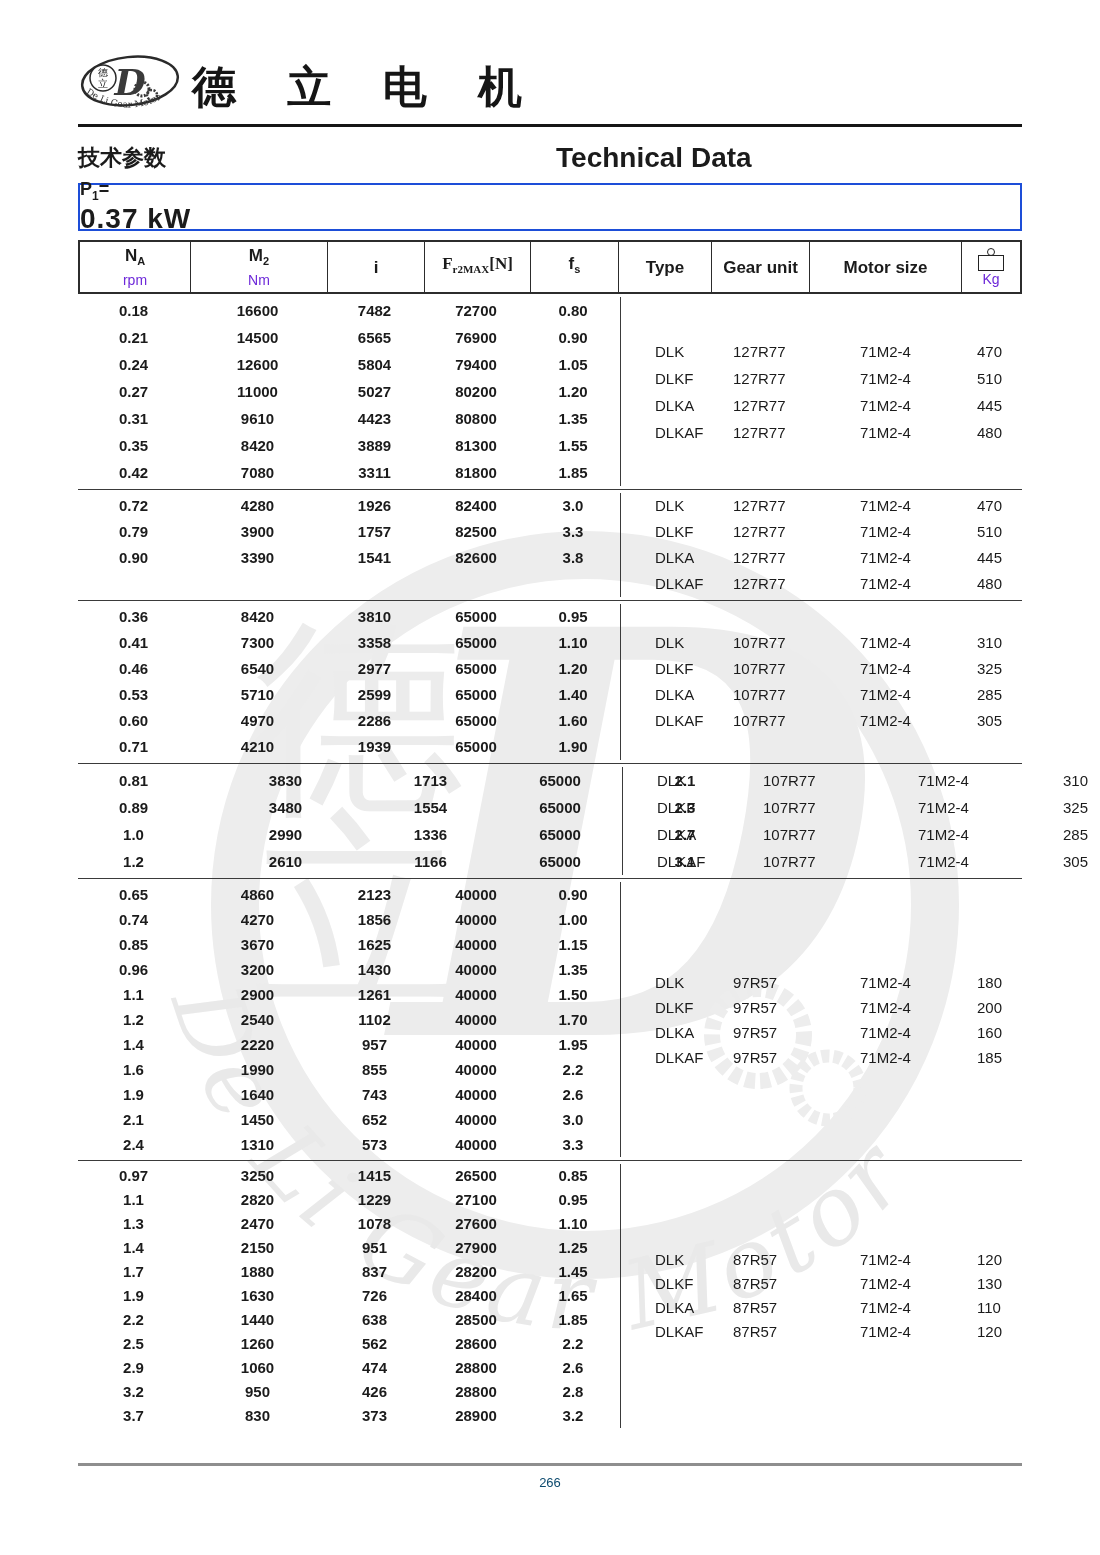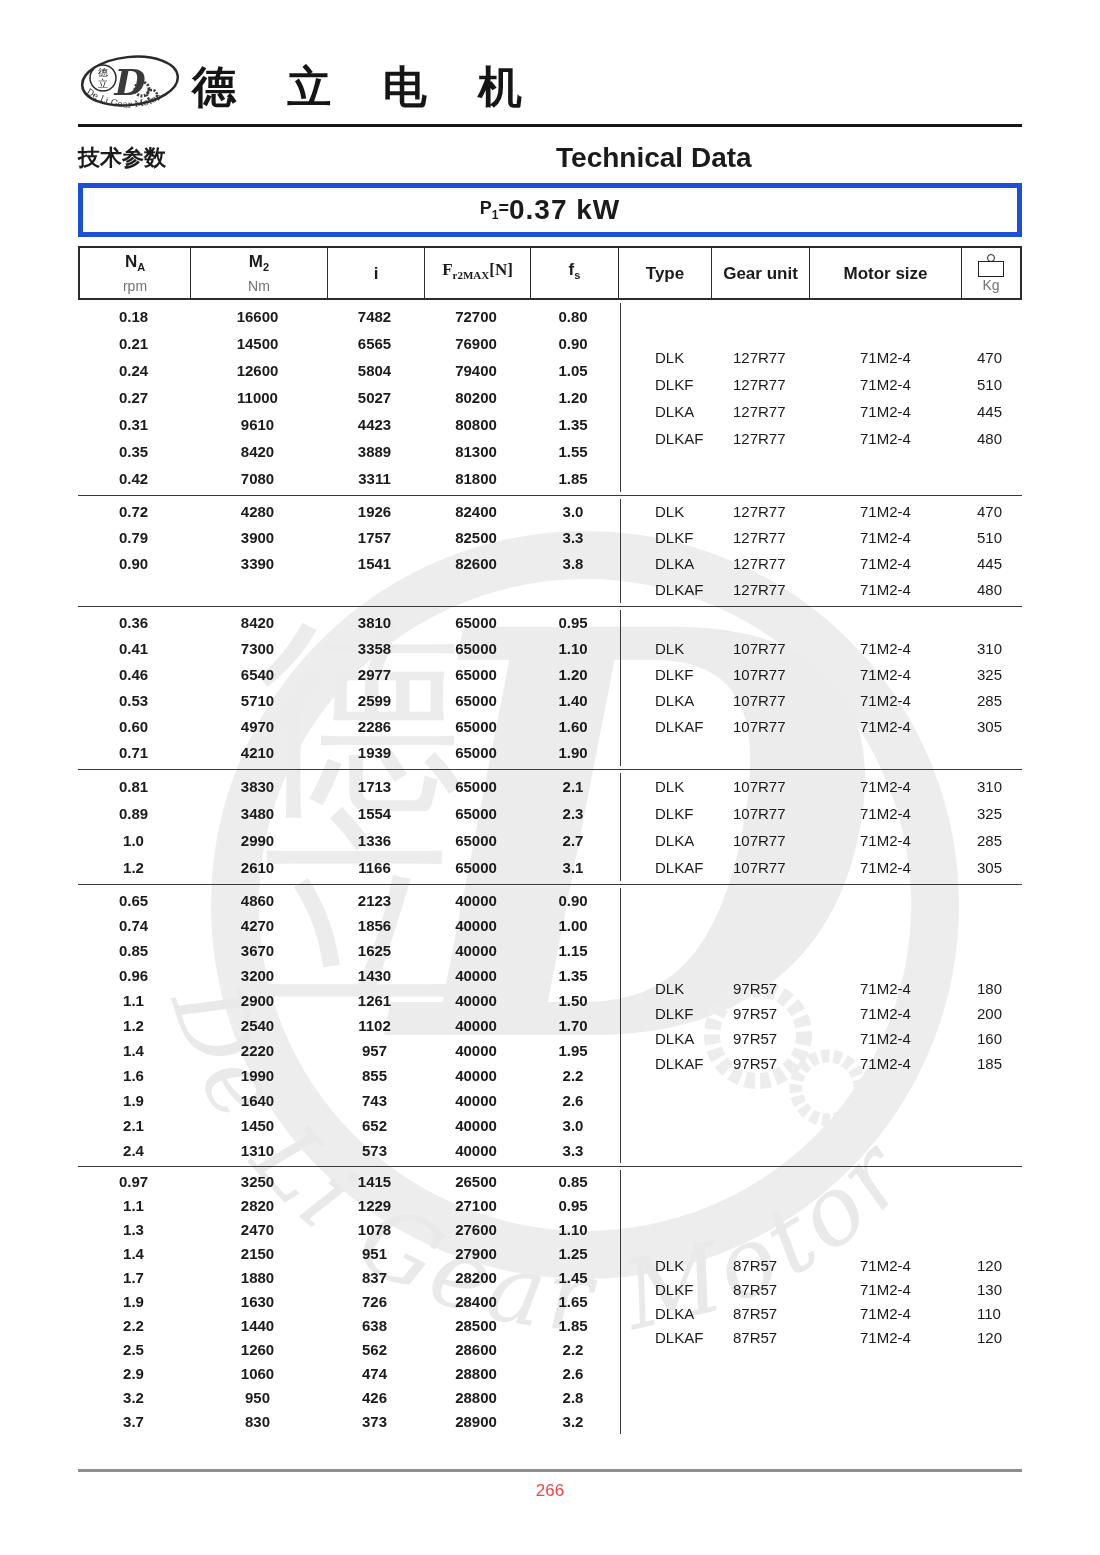--- a/index.html
+++ b/index.html
@@ -24,67 +24,67 @@
   
   .section-row{position:relative;margin:16px 78px 0 78px;height:30px;}
   .section-title-cn{font-size:22px;font-weight:bold;line-height:30px;}
   .section-title-en{
     position:absolute;left:61%;top:0;transform:translateX(-50%);
     font-size:28px;font-weight:bold;line-height:30px;
   }
 
   
   .power-box{
-    margin:10px 78px 0 78px;height:44px;border:5px solid #1d4ed8;
-    display:flex;align-items:center;justify-content:center;background:#fff;
+    margin:10px 78px 0 78px;height:44px;border:2px solid #1d4ed8;
+    display:flex;justify-content:center;background:#fff;flex-direction:column;
   }
   .power-symbol{font-size:18px;font-weight:bold;}
   .power-symbol sub{font-size:12px;}
   .power-value{font-size:28px;font-weight:bold;letter-spacing:1px;}
 
   
   .thead{
     margin:9px 78px 0 78px;display:flex;border:2px solid #2c2c2c;height:54px;
     background:#fff;box-sizing:border-box;
   }
   .th{
     box-sizing:border-box;border-right:1.5px solid #2c2c2c;
     display:flex;flex-direction:column;align-items:center;justify-content:center;
     text-align:center;
   }
   .th:last-child{border-right:none;flex:1;}
   .th .sym{font-size:17px;font-weight:bold;line-height:19px;}
   .th .sym sub{font-size:11px;font-weight:bold;}
-  .th .unit{font-size:14px;line-height:16px;color:#737373;}
+  .th .unit{font-size:14px;line-height:16px;color:#6d28d9;}
   .weight-icon{display:flex;flex-direction:column;align-items:center;line-height:0;}
   .weight-icon .ring{width:6px;height:6px;border:1.5px solid #222;border-radius:50%;background:#fff;}
   .weight-icon .block{width:24px;height:14px;border:1.8px solid #222;margin-top:-1px;background:#fff;}
 
   
   .tbody{margin:0 78px;}
   .group{display:flex;align-items:stretch;border-bottom:1.5px solid #3a3a3a;padding:3px 0;}
   .group:last-child{border-bottom:none;}
   .gleft{width:544px;display:flex;flex-direction:column;justify-content:center;}
   .gright{flex:1;border-left:1.5px solid #3a3a3a;display:flex;flex-direction:column;
           justify-content:center;padding-left:34px;box-sizing:border-box;}
   .group.top .gleft,.group.top .gright{justify-content:flex-start;}
   .lrow{display:grid;grid-template-columns:111px 137px 97px 106px 88px;font-weight:bold;}
   .lrow .cell{text-align:center;font-size:15px;}
   .vrow{display:grid;grid-template-columns:78px 127px 117px 45px;}
   .vrow .cell{text-align:left;font-size:15px;white-space:nowrap;}
   .g0 .lrow,.g0 .vrow{height:27px;line-height:27px;}
   .g1 .lrow,.g1 .vrow{height:26px;line-height:26px;}
   .g2 .lrow,.g2 .vrow{height:26px;line-height:26px;}
-  .g3 .lrow,.g3 .vrow{height:27px;line-height:27px;}
+  .g3 .lrow,.g3 .vrow{height:27px;line-height:27px;gap:28px;}
   .g4 .lrow,.g4 .vrow{height:25px;line-height:25px;}
   .g5 .lrow,.g5 .vrow{height:24px;line-height:24px;}
 
   
   .footer-rule{margin:32px 78px 0 78px;border-top:3px solid #8e8e8e;}
-  .page-number{text-align:center;font-size:17px;margin-top:9px;color:#ef4444;}
+  .page-number{text-align:center;font-size:13px;margin-top:9px;color:#0c4a6e;}
 </style>
 </head>
 <body>
 
 <svg class="watermark" width="1100" height="1555" viewBox="0 0 1100 1555">
   <circle cx="585" cy="905" r="350" fill="none" stroke="#ededed" stroke-width="48"></circle>
   <text x="358" y="790" font-size="210" fill="#ececec" text-anchor="middle" font-family="DejaVu Serif, Liberation Serif, serif">德</text>
   <text x="358" y="985" font-size="210" fill="#ececec" text-anchor="middle" font-family="DejaVu Serif, Liberation Serif, serif">立</text>
   <text x="640" y="1035" font-size="560" fill="#ececec" text-anchor="middle" font-style="italic" font-weight="bold" font-family="DejaVu Serif, Liberation Serif, serif">D</text>
   <circle cx="758" cy="1035" r="46" fill="none" stroke="#ededed" stroke-width="16" stroke-dasharray="10 5"></circle>

